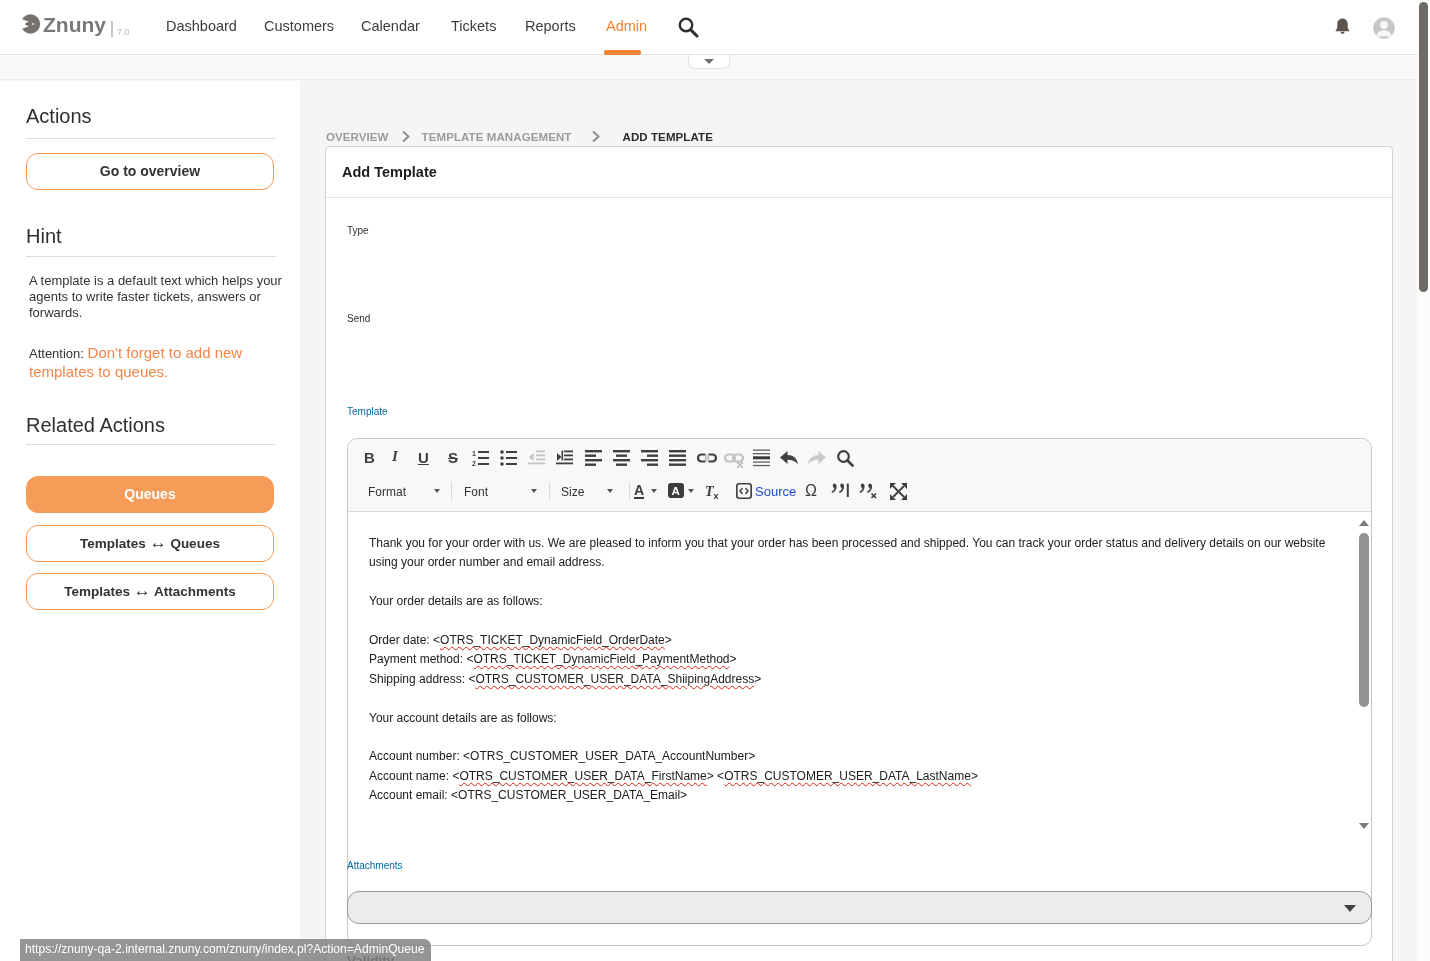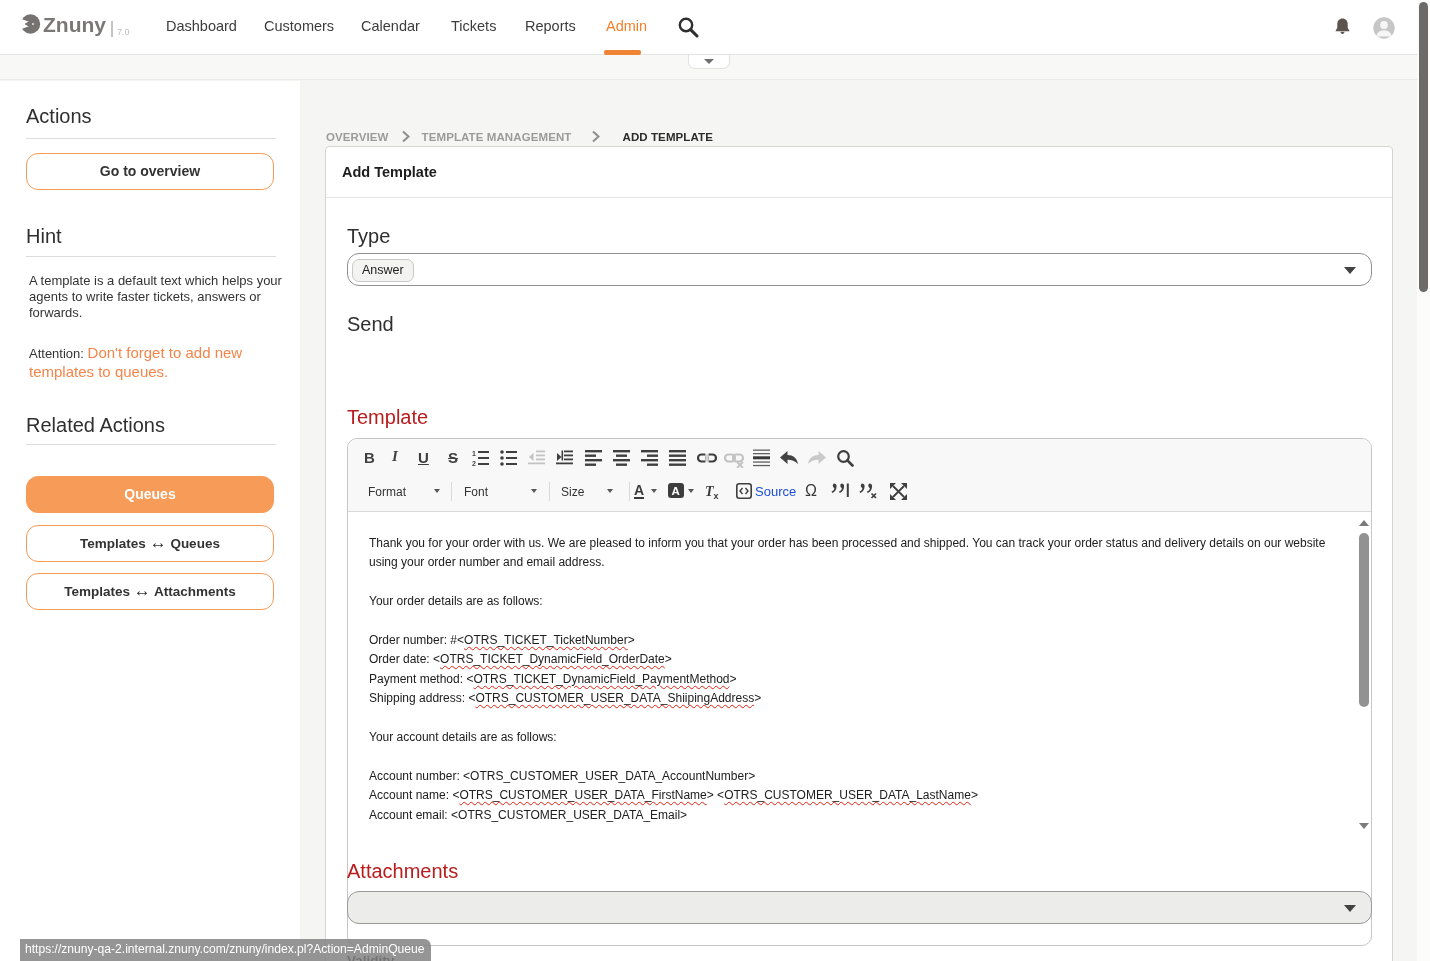--- a/index.html
+++ b/index.html
@@ -21,22 +21,22 @@
   .sb-btn { position:absolute; left:26px; width:248px; height:37px; border:1px solid #f59a54; border-radius:12px; background:#fff; color:#333; font-weight:bold; font-size:14px; text-align:center; line-height:35px; }
   .sb-btn.fill { background:#f79b58; color:#fff; border-color:#f79b58; }
   
   #crumb { position:absolute; left:326px; top:107.5px; font-size:11.5px; font-weight:bold; letter-spacing:.1px; color:#9b9b9b;margin-top:20px; }
   #crumb .sep { display:inline-block; margin:0 12px; position:relative; top:2px; }
   #crumb .last { color:#2b2b2b; }
   
   #card { position:absolute; left:325px; top:146px; width:1068px; height:900px; background:#fff; border:1px solid #d4d4d2; border-radius:4px; }
   #card-h { position:absolute; left:0; top:0; width:100%; height:51px; border-bottom:1px solid #e4e4e3; }
   #card-h span { position:absolute; left:16px; top:17px; font-size:14.5px; font-weight:bold; color:#1d1d1d; }
-  .lbl { position:absolute; left:21px; font-size:20px; color:#2f2f2f; }
-  .lbl.gray { color:#b91c1c; }
+  .lbl { position:absolute; left:21px; font-size:10px; color:#2f2f2f; }
+  .lbl.gray { color:#0369a1; }
   .field { position:absolute; left:21px; width:1025px; height:33px; border:1px solid #909090; border-radius:12px; background:#fff; }
   .dd-arrow { position:absolute; right:15px; top:13px; width:0; height:0; border-left:6px solid transparent; border-right:6px solid transparent; border-top:7px solid #424242; }
   #pill { position:absolute; left:4px; top:5px; height:23px; padding:0 9px; background:#f3f3f2; border:1px solid #c9c9c9; border-radius:7px; font-size:12.5px; color:#222; line-height:21px; }
   
   #editor { position:absolute; left:21px; top:291px; width:1025px; height:508px; border:1px solid #c6c6c4; border-radius:10px; background:#fff; overflow:hidden; }
   #toolbar { position:absolute; left:0; top:0; width:100%; height:73px; background:#f8f8f8; border-bottom:1px solid #d8d8d6; border-radius:9px 9px 0 0; }
   #ed-content { position:absolute; left:21px; top:95px; width:958px; font-size:12px; color:#202020; line-height:19.4px; }
   .tok { text-decoration-line:underline; text-decoration-style:wavy; text-decoration-color:#dd2211; text-decoration-thickness:1px; text-underline-offset:2px; }
   
   #ed-sb-thumb { position:absolute; left:1011px; top:94px; width:10px; height:174px; background:#929292; border-radius:5px; }
@@ -108,35 +108,30 @@
       <polyline points="2,1.5 7.5,6.5 2,11.5" fill="none" stroke="#8f8f8f" stroke-width="2"></polyline>
     </svg>TEMPLATE MANAGEMENT<svg class="sep" style="margin:0 22px 0 20px" width="9" height="13" viewBox="0 0 9 13">
       <polyline points="2,1.5 7.5,6.5 2,11.5" fill="none" stroke="#8f8f8f" stroke-width="2"></polyline>
     </svg><span class="last">ADD TEMPLATE</span></div>
 
 <div id="card">
   <div id="card-h">
       <span>Add Template</span>
     </div>
   <div class="lbl" style="top:78px">Type</div>
-  <div class="field" style="top:106px">
-    <div id="pill">Answer</div>
-    <div class="dd-arrow"></div>
-  </div>
   <div class="lbl" style="top:166px">Send</div>
   <div class="lbl gray" style="top:259px">Template</div>
 
   <div id="editor">
     <div id="toolbar"></div>
     <div id="ed-content">
       <div>Thank you for your order with us. We are pleased to inform you that your order has been processed and shipped. You can track your order status and delivery details on our website using your order number and email address.</div>
       <div>&nbsp;</div>
       <div>Your order details are as follows:</div>
       <div>&nbsp;</div>
-      <div>Order number: #&lt;<span class="tok">OTRS_TICKET_TicketNumber</span>&gt;</div>
       <div>Order date: &lt;<span class="tok">OTRS_TICKET_DynamicField_OrderDate</span>&gt;</div>
       <div>Payment method: &lt;<span class="tok">OTRS_TICKET_DynamicField_PaymentMethod</span>&gt;</div>
       <div>Shipping address: &lt;<span class="tok">OTRS_CUSTOMER_USER_DATA_ShiipingAddress</span>&gt;</div>
       <div>&nbsp;</div>
       <div>Your account details are as follows:</div>
       <div>&nbsp;</div>
       <div>Account number: &lt;OTRS_CUSTOMER_USER_DATA_AccountNumber&gt;</div>
       <div>Account name: &lt;<span class="tok">OTRS_CUSTOMER_USER_DATA_FirstName</span>&gt; &lt;<span class="tok">OTRS_CUSTOMER_USER_DATA_LastName</span>&gt;</div>
       <div>Account email: &lt;OTRS_CUSTOMER_USER_DATA_Email&gt;</div>
     </div>

